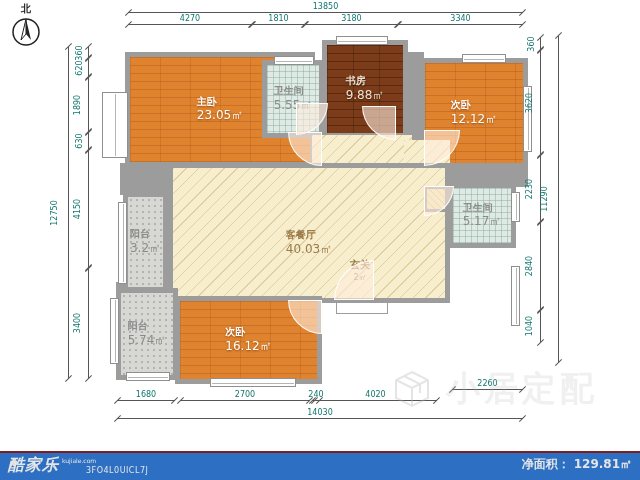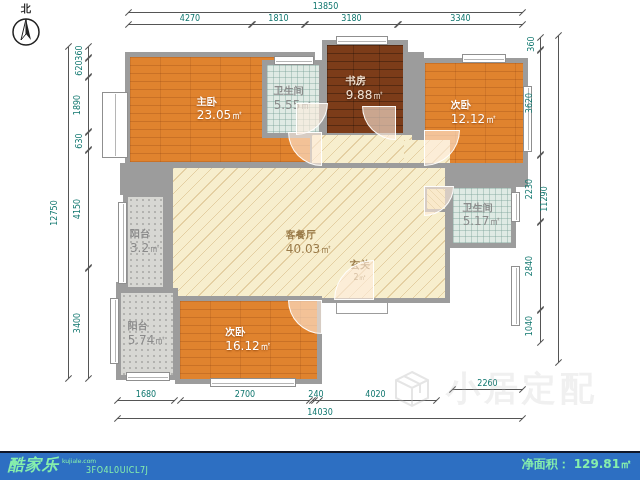--- a/index.html
+++ b/index.html
@@ -72,21 +72,21 @@
   .north{position:absolute;left:8px;top:2px;width:36px;text-align:center;color:#222;}
   .north-label{font-size:10px;font-weight:bold;}
 
   
   .watermark{position:absolute;left:392px;top:366px;display:flex;align-items:center;gap:14px;
      color:rgba(175,175,175,.28);pointer-events:none;justify-content:center;}
   .watermark .wm-text{font-size:34px;font-weight:bold;letter-spacing:4px;color:rgba(185,185,185,.22);}
 
   
   .footer{position:absolute;left:0;right:0;bottom:0;height:27px;background:#2d6fc2;
-     border-top:2px solid #0f172a;color:#86efac;}
+     border-top:2px solid #7f1d1d;color:#e5e5e5;}
   .brand{position:absolute;left:8px;top:2px;display:flex;align-items:flex-start;}
   .brand-main{font-size:16px;font-weight:900;font-style:italic;letter-spacing:1px;}
   .brand-site{font-size:6px;margin-left:3px;margin-top:2px;}
   .plan-code{position:absolute;left:86px;top:13px;font-size:8px;letter-spacing:.5px;}
   .net-area{position:absolute;right:8px;top:3px;font-size:12px;font-weight:bold;}
   .net-area .net-val{margin-left:4px;}
 </style>
 </head>
 <body>
 

